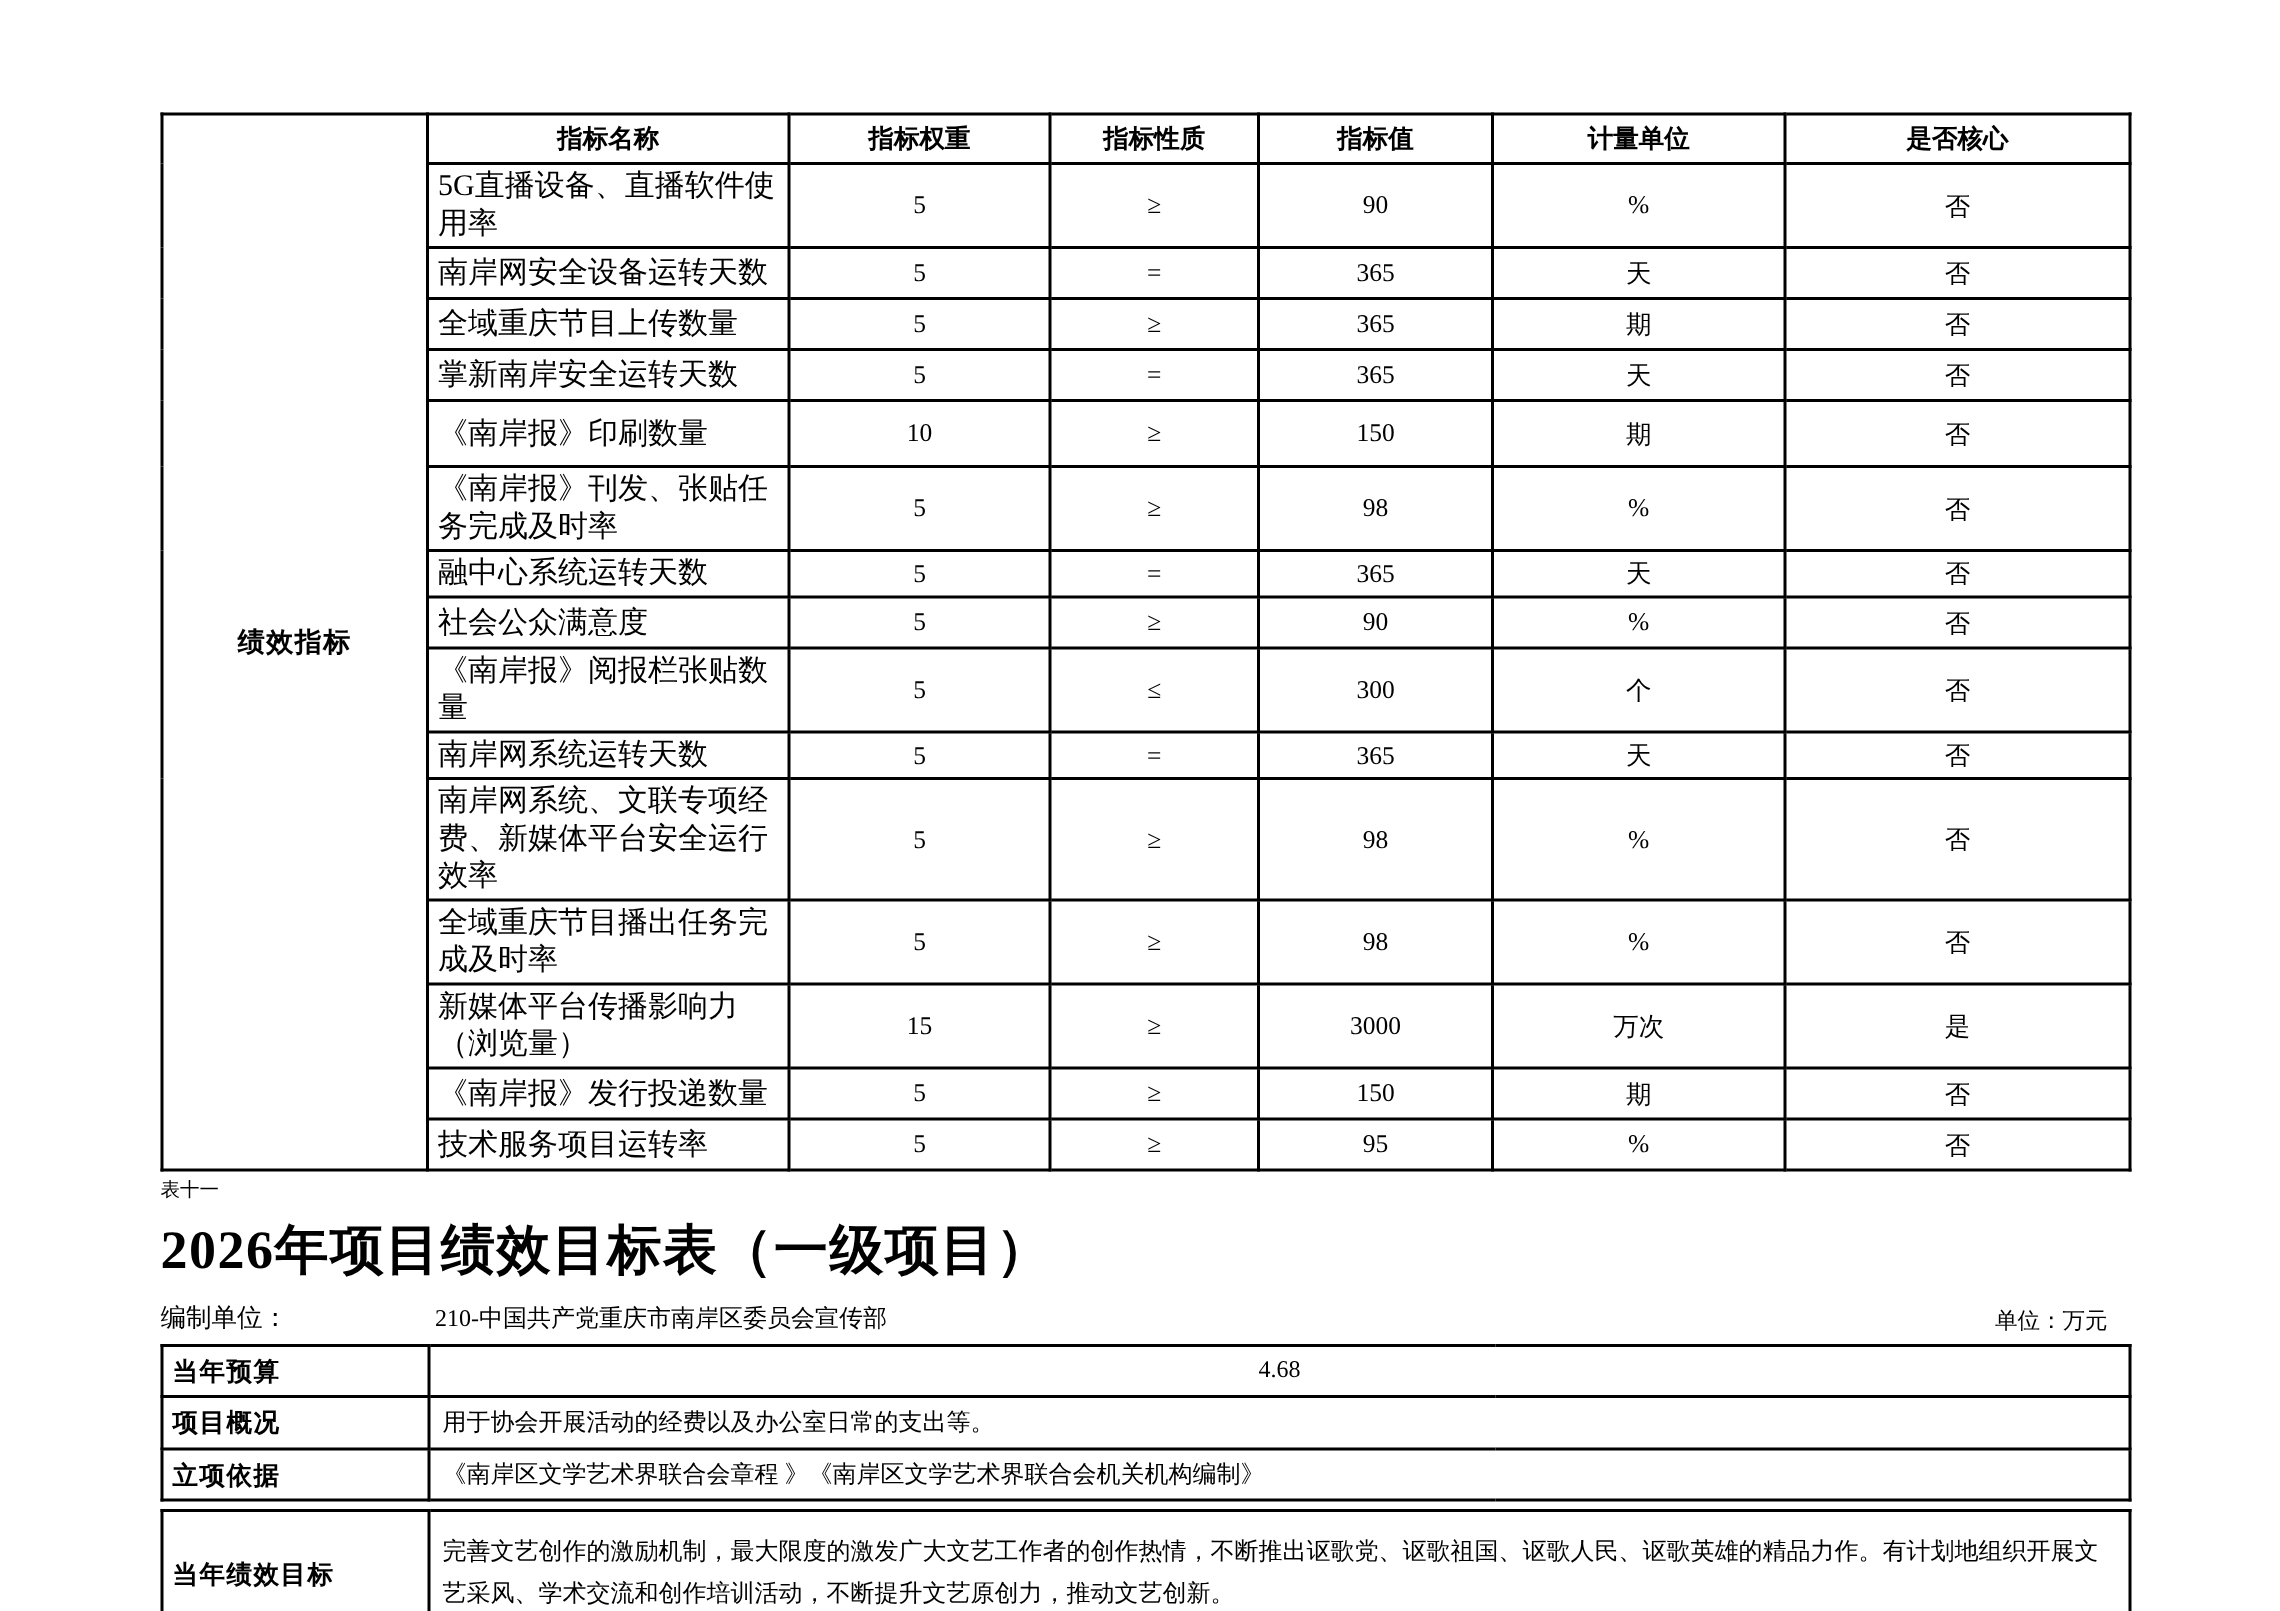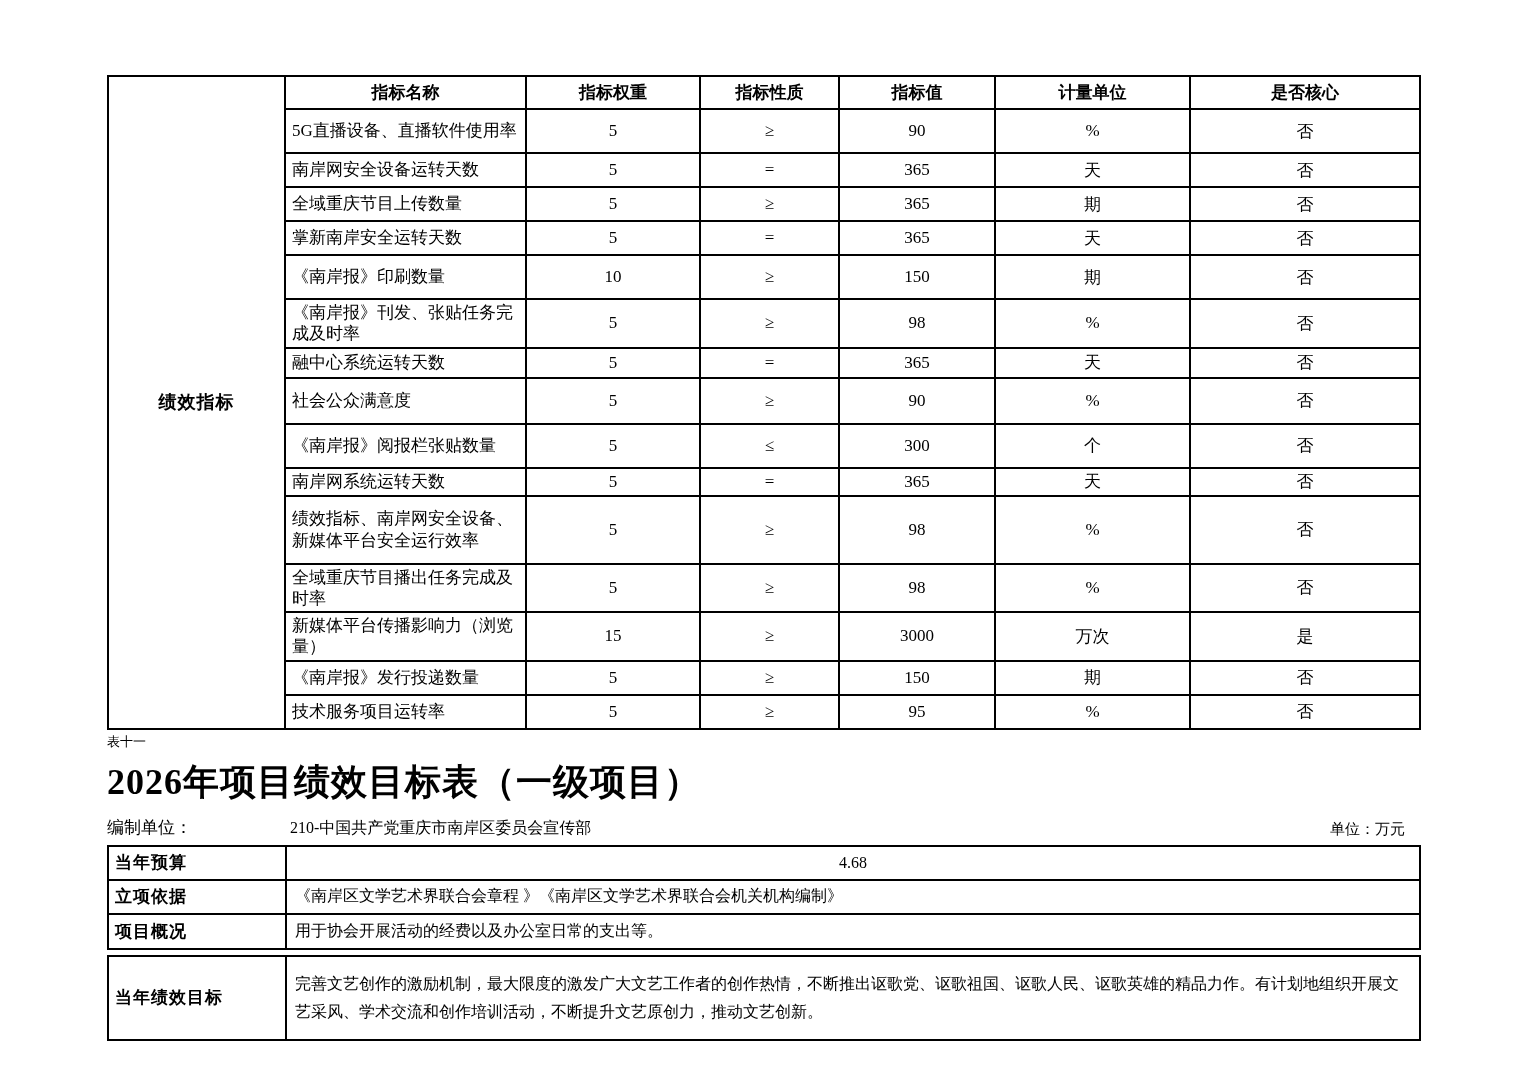--- a/index.html
+++ b/index.html
@@ -34,21 +34,21 @@
   }
   .section-cell {
     font-weight: bold;
     font-size: 18px;
     text-align: center;
     letter-spacing: 1px;
   }
   .name-cell {
     text-align: left;
     padding: 2px 6px;
-    font-size: 17px;
+    font-size: 20px;
     line-height: 1.25;
   }
   .c-cell {
     text-align: center;
     font-size: 17px;
   }
   .note-label {
     font-size: 13px;
     margin-top: 3px;
   }
@@ -154,21 +154,21 @@
           <td class="c-cell">否</td>
         </tr>
         <tr style="height: 30px;">
           <td class="name-cell">融中心系统运转天数</td>
           <td class="c-cell">5</td>
           <td class="c-cell">=</td>
           <td class="c-cell">365</td>
           <td class="c-cell">天</td>
           <td class="c-cell">否</td>
         </tr>
-        <tr style="height: 46px;">
+        <tr style="height: 34px;">
           <td class="name-cell">社会公众满意度</td>
           <td class="c-cell">5</td>
           <td class="c-cell">≥</td>
           <td class="c-cell">90</td>
           <td class="c-cell">%</td>
           <td class="c-cell">否</td>
         </tr>
         <tr style="height: 44px;">
           <td class="name-cell">《南岸报》阅报栏张贴数量</td>
           <td class="c-cell">5</td>
@@ -179,21 +179,21 @@
         </tr>
         <tr style="height: 28px;">
           <td class="name-cell">南岸网系统运转天数</td>
           <td class="c-cell">5</td>
           <td class="c-cell">=</td>
           <td class="c-cell">365</td>
           <td class="c-cell">天</td>
           <td class="c-cell">否</td>
         </tr>
         <tr style="height: 68px;">
-          <td class="name-cell">绩效指标、南岸网安全设备、新媒体平台安全运行效率</td>
+          <td class="name-cell">南岸网系统、文联专项经费、新媒体平台安全运行效率</td>
           <td class="c-cell">5</td>
           <td class="c-cell">≥</td>
           <td class="c-cell">98</td>
           <td class="c-cell">%</td>
           <td class="c-cell">否</td>
         </tr>
         <tr style="height: 48px;">
           <td class="name-cell">全域重庆节目播出任务完成及时率</td>
           <td class="c-cell">5</td>
           <td class="c-cell">≥</td>
@@ -242,27 +242,27 @@
       <col style="width:178px">
         <col style="width:562px">
         <col style="width:149px">
         <col style="width:423px">
     </colgroup>
     <tbody>
       <tr style="height:34px">
         <td class="label-cell">当年预算</td>
         <td class="val-center" colspan="3">4.68</td>
       </tr>
+      <tr style="height:35px">
+        <td class="label-cell">项目概况</td>
+        <td class="val-left" colspan="3">用于协会开展活动的经费以及办公室日常的支出等。</td>
+      </tr>
       <tr style="height:34px">
         <td class="label-cell">立项依据</td>
         <td class="val-left" colspan="3">《南岸区文学艺术界联合会章程 》《南岸区文学艺术界联合会机关机构编制》</td>
-      </tr>
-      <tr style="height:35px">
-        <td class="label-cell">项目概况</td>
-        <td class="val-left" colspan="3">用于协会开展活动的经费以及办公室日常的支出等。</td>
       </tr>
     </tbody>
   </table>
 
   <table class="goal-table">
     <colgroup>
       <col style="width:178px">
         <col style="width:1134px">
     </colgroup>
     <tbody>

